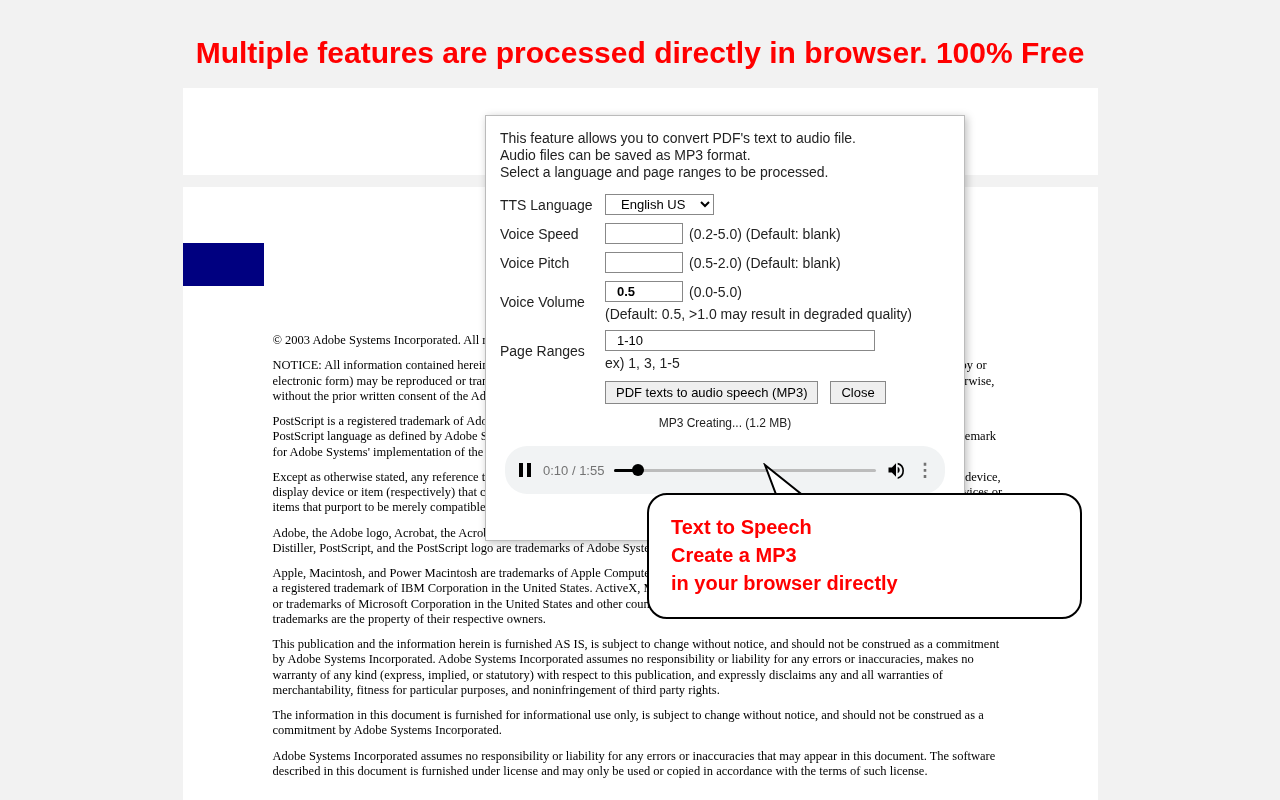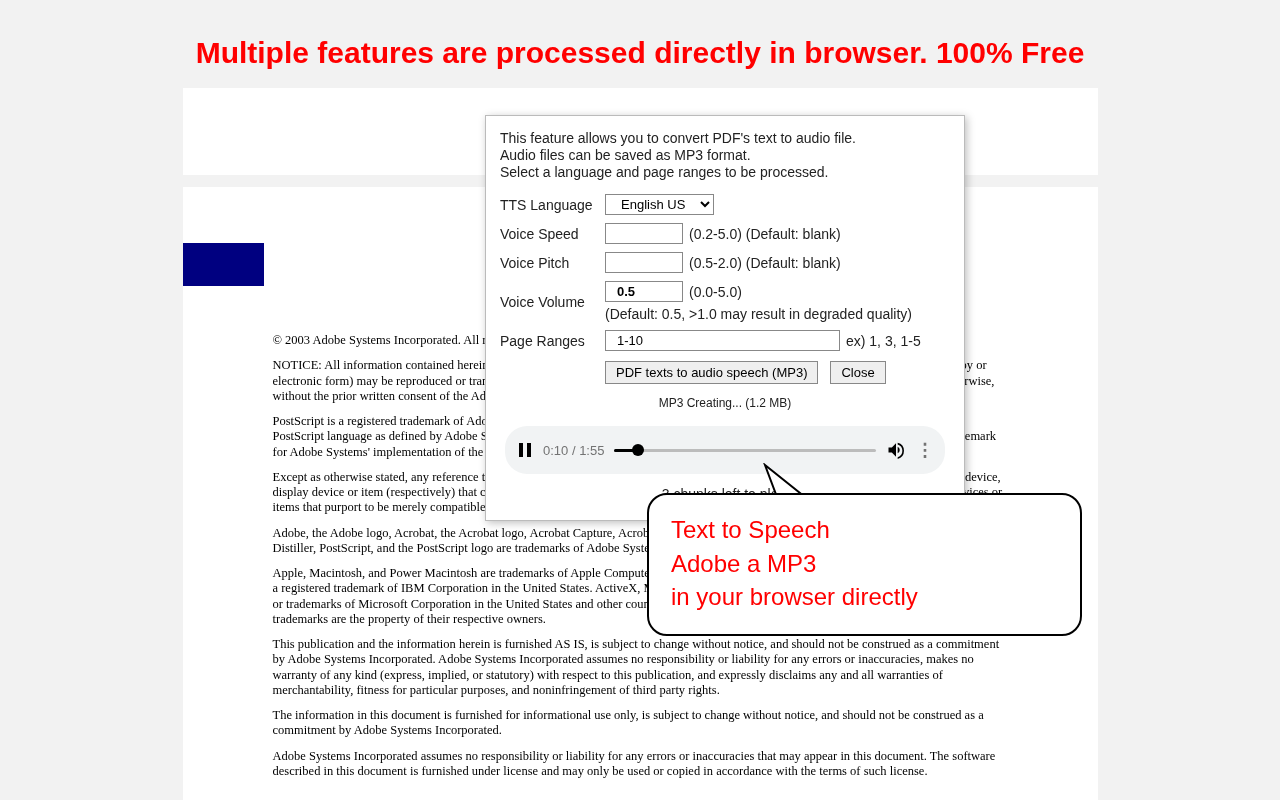--- a/index.html
+++ b/index.html
@@ -86,21 +86,21 @@
   }
   select, input[type="text"] {
     border: 1px solid #888;
     font-size: 13px;
     padding: 1px 11px;
     height: 21px;
     font-family: Arial, Helvetica, sans-serif;
     background: #fff;
   }
   .input-sm { width: 78px; font-weight: bold; }
-  .input-page { width: 235px; }
+  .input-page { width: 270px; }
   .btn {
     border: 1px solid #888;
     background: #efefef;
     font-size: 13px;
     padding: 3px 10px;
     cursor: pointer;
     font-family: Arial, Helvetica, sans-serif;
   }
   .btn-row {
     margin-top: 10px;
@@ -187,22 +187,22 @@
     left: 647px;
     top: 493px;
     width: 435px;
     background: #fff;
     border: 2px solid #000;
     border-radius: 20px;
     padding: 18px 22px 20px 22px;
   }
   .callout-text {
     color: red;
-    font-weight: normal;
-    font-size: 24px;
+    font-weight: bold;
+    font-size: 20px;
     line-height: 1.4;
   }
   .callout-tail {
     position: absolute;
     left: 760px;
     top: 463px;
     width: 60px;
     height: 42px;
   }
   .callout-tail svg { display: block; }
@@ -308,16 +308,16 @@
 </div>
 
 <div class="callout-tail">
   <svg width="60" height="42">
     <polygon points="5,2 55,42 20,42" fill="#fff" stroke="#000" stroke-width="2"></polygon>
   </svg>
 </div>
 <div class="callout">
   <div class="callout-text">
     <div>Text to Speech</div>
-    <div>Adobe a MP3</div>
+    <div>Create a MP3</div>
     <div>in your browser directly</div>
   </div>
 </div>
 
 </body></html>

